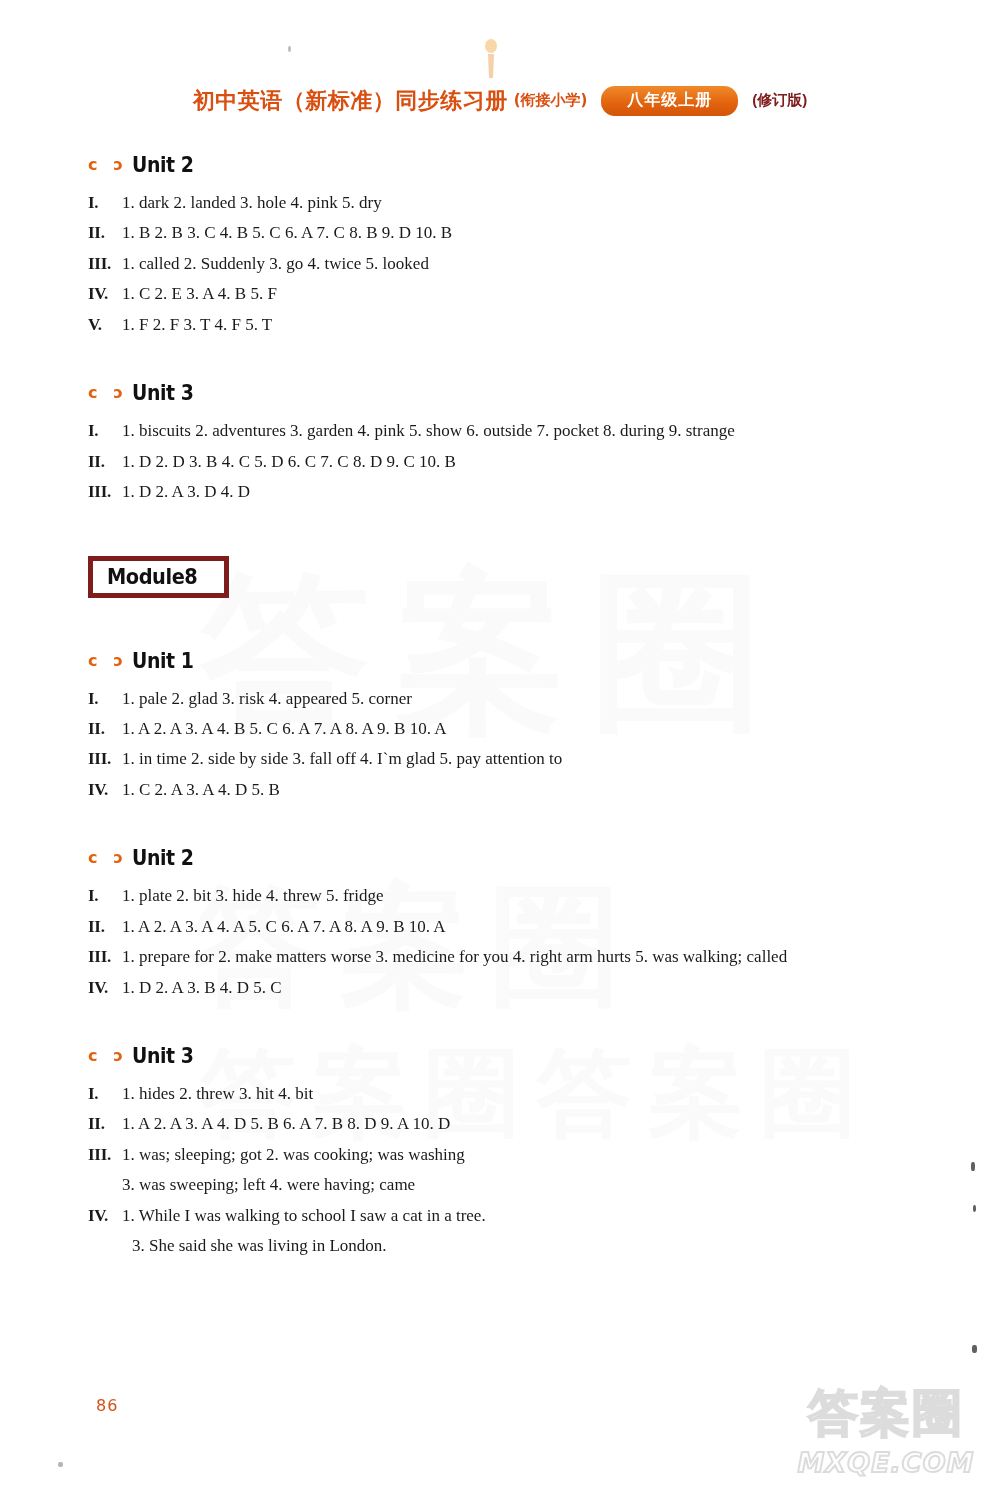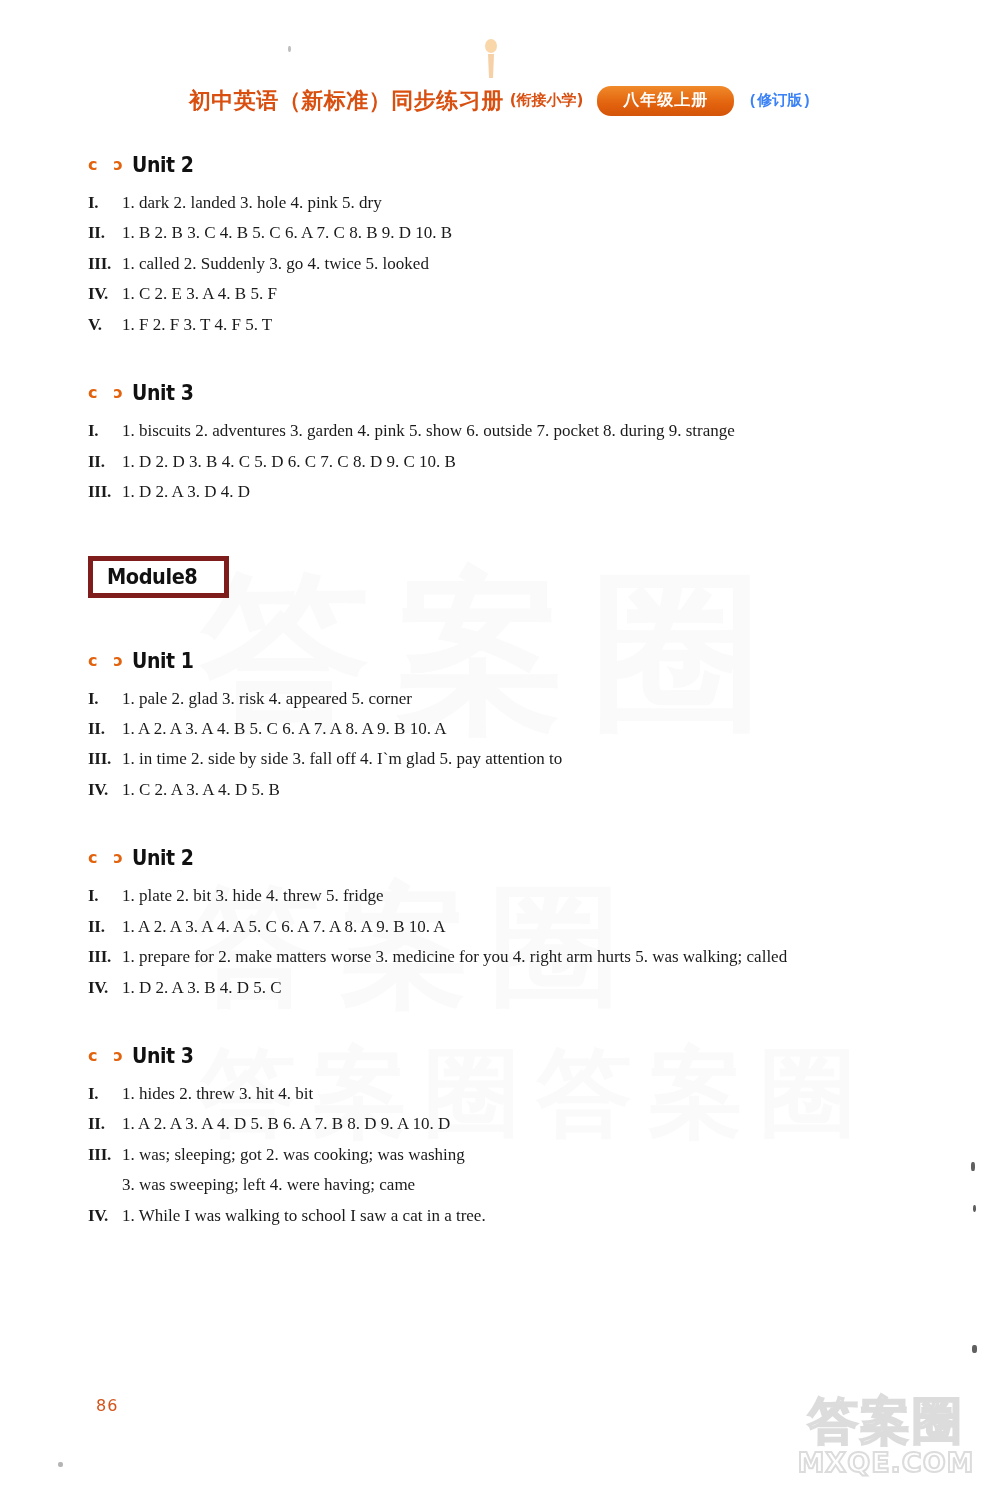--- a/index.html
+++ b/index.html
@@ -66,24 +66,24 @@
     color: #ffffff;
     font-family: "DejaVu Sans", "Liberation Sans", sans-serif;
     font-weight: bold;
     font-size: 16px;
     padding: 4px 26px 5px 26px;
     border-radius: 14px;
     letter-spacing: 1px;
     margin: 0 8px;
   }
   .hdr-rev {
-    font-family: Liberation Mono, monospace;
+    font-family: Liberation Sans, sans-serif;
     font-weight: bold;
     font-size: 15px;
-    color: #3b82f6;
+    color: #7f1d1d;
     padding-bottom: 2px;
   }
 
   
   .content {
     position: absolute;
     left: 88px;
     top: 150px;
     width: 840px;
   }
@@ -190,21 +190,22 @@
     letter-spacing: 2px;
   }
   .wm-en {
     font-family: "DejaVu Sans", "Liberation Sans", sans-serif;
     font-weight: bold;
     font-size: 27px;
     line-height: 1.1;
     color: #ffffff;
     -webkit-text-stroke: 2px #dcdcdc;
     letter-spacing: 1px;
-    margin-top: 2px;
+    margin-top: 10px;
+    font-style: italic;
   }
 
   
   .ghost {
     position: absolute;
     pointer-events: none;
     user-select: none;
     color: #fafafa;
     font-family: "DejaVu Sans", "Liberation Sans", sans-serif;
     font-weight: bold;
@@ -313,20 +314,20 @@
       <span class="ans-body">1. hides  2. threw  3. hit  4. bit</span>
     </div><div class="ans-row">
       <span class="ans-num">II.</span>
       <span class="ans-body">1. A  2. A  3. A  4. D  5. B  6. A  7. B  8. D  9. A  10. D</span>
     </div><div class="ans-row">
       <span class="ans-num">III.</span>
       <span class="ans-body">1. was; sleeping; got      2. was cooking; was washing</span>
     </div><div class="ans-cont">3. was sweeping; left      4. were having; came</div><div class="ans-row">
       <span class="ans-num">IV.</span>
       <span class="ans-body">1. While I was walking to school I saw a cat in a tree.</span>
-    </div><div class="gap-md"></div></div>
+    </div><div class="ans-cont deep">3. She said she was living in London.</div><div class="gap-md"></div></div>
 
 <div class="page-number">86</div>
 
 <div class="watermark">
   <div class="wm-cn">答案圈</div>
   <div class="wm-en">MXQE.COM</div>
 </div>
 
 </body></html>

